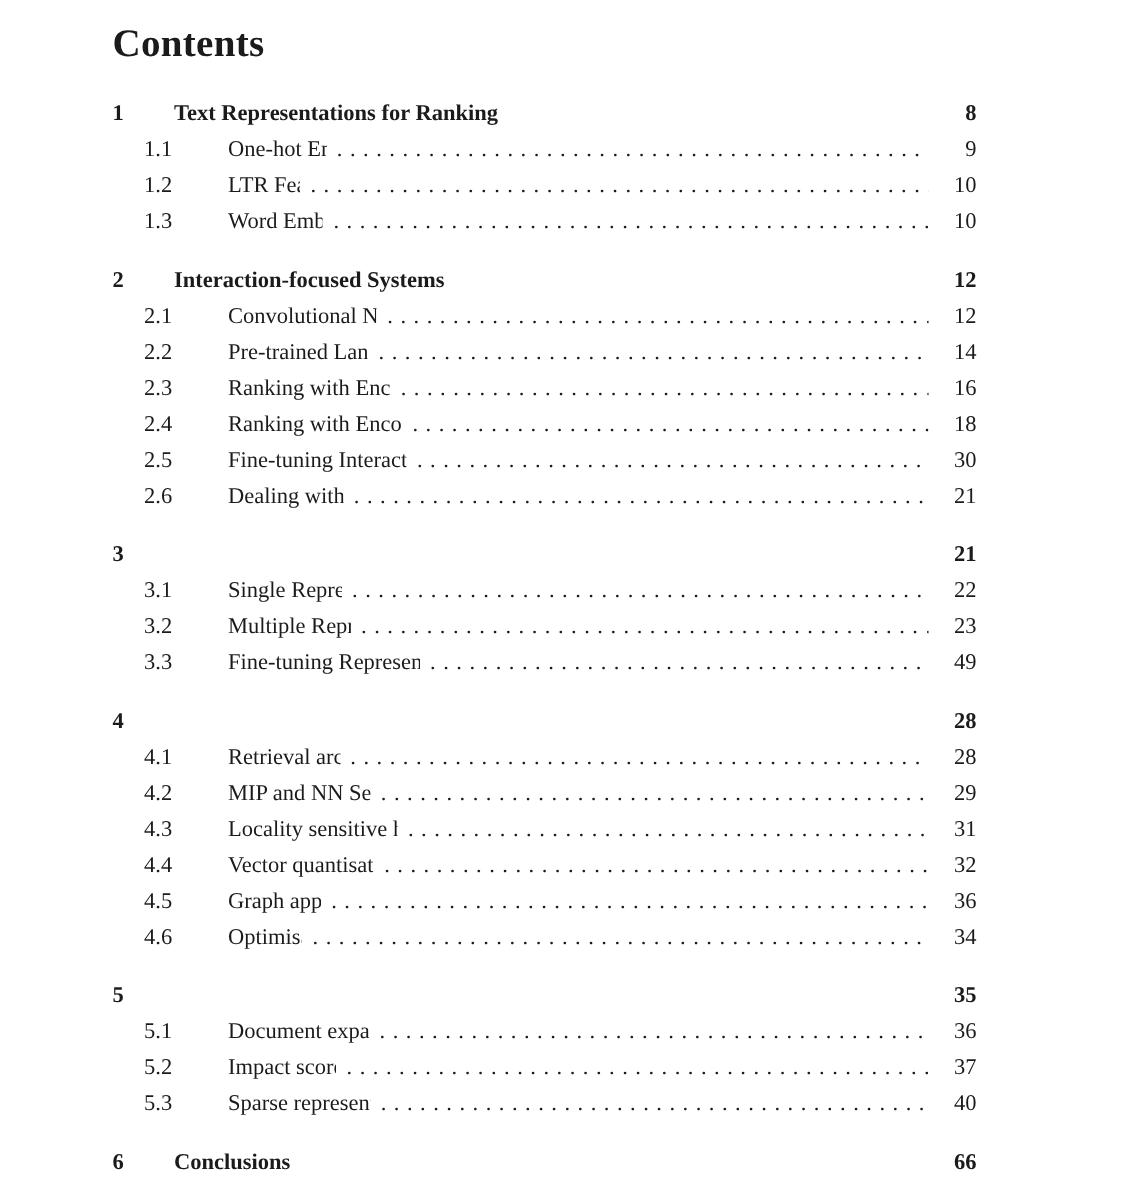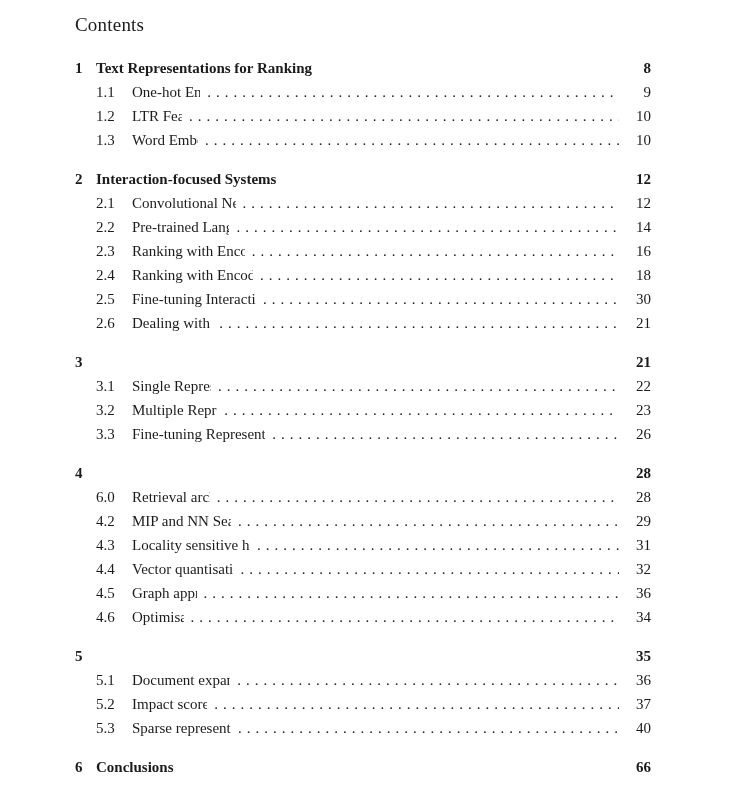--- a/index.html
+++ b/index.html
@@ -15,22 +15,22 @@
     color: #1b1b1b;
     -webkit-font-smoothing: antialiased;
   }
   .page {
     box-sizing: border-box;
     width: 755px;
     height: 792px;
     padding: 14px 104px 0 75px;
   }
   h1.contents-heading {
-    font-size: 19px;
-    font-weight: 400;
+    font-size: 26px;
+    font-weight: 700;
     margin: 0 0 20px 0;
     letter-spacing: 0.2px;
   }
   .toc-group + .toc-group {
     margin-top: 15px;
   }
   .row {
     display: flex;
     align-items: baseline;
     line-height: 24px;
@@ -47,20 +47,21 @@
     padding-left: 21px;
     font-weight: 400;
     justify-content: flex-end;
   }
   .sub-row .num-col {
     flex: 0 0 36px;
   }
   .title-col {
     flex: 0 1 auto;
     overflow: hidden;
+    margin-left: 20px;
   }
   .spacer {
     flex: 1 1 auto;
   }
   .dots {
     flex: 1 1 auto;
     overflow: hidden;
     white-space: nowrap;
     text-align: right;
     margin: 0 6px 0 7px;
@@ -164,31 +165,31 @@
         <div class="row sub-row">
           <span class="num-col">3.2</span>
           <span class="title-col">Multiple Representations</span>
           <span class="dots">................................................................................</span>
           <span class="page-col">23</span>
         </div>
         <div class="row sub-row">
           <span class="num-col">3.3</span>
           <span class="title-col">Fine-tuning Representation-focused Systems</span>
           <span class="dots">................................................................................</span>
-          <span class="page-col">26</span>
+          <span class="page-col">49</span>
         </div>
       </section>
       <section class="toc-group">
         <div class="row section-row">
           <span class="num-col">4</span>
           <span class="spacer"></span>
           <span class="page-col">28</span>
         </div>
         <div class="row sub-row">
-          <span class="num-col">6.0</span>
+          <span class="num-col">4.1</span>
           <span class="title-col">Retrieval architectures</span>
           <span class="dots">................................................................................</span>
           <span class="page-col">28</span>
         </div>
         <div class="row sub-row">
           <span class="num-col">4.2</span>
           <span class="title-col">MIP and NN Search Problems</span>
           <span class="dots">................................................................................</span>
           <span class="page-col">29</span>
         </div>

